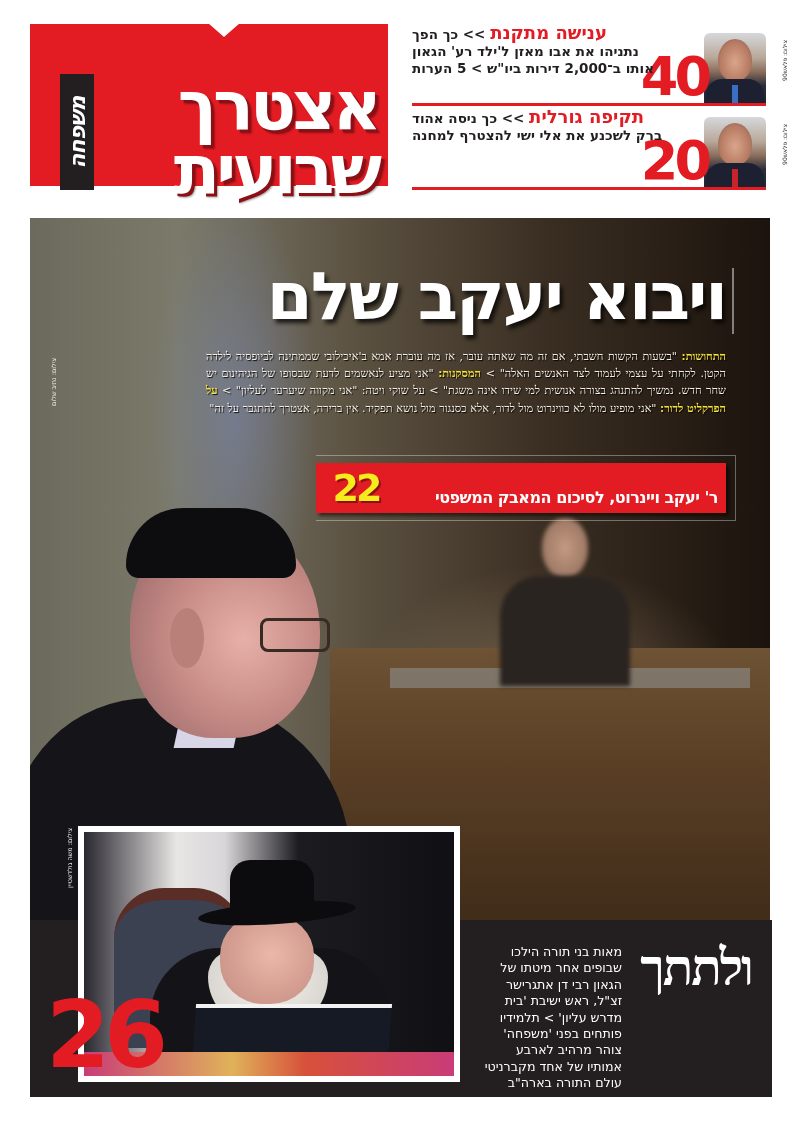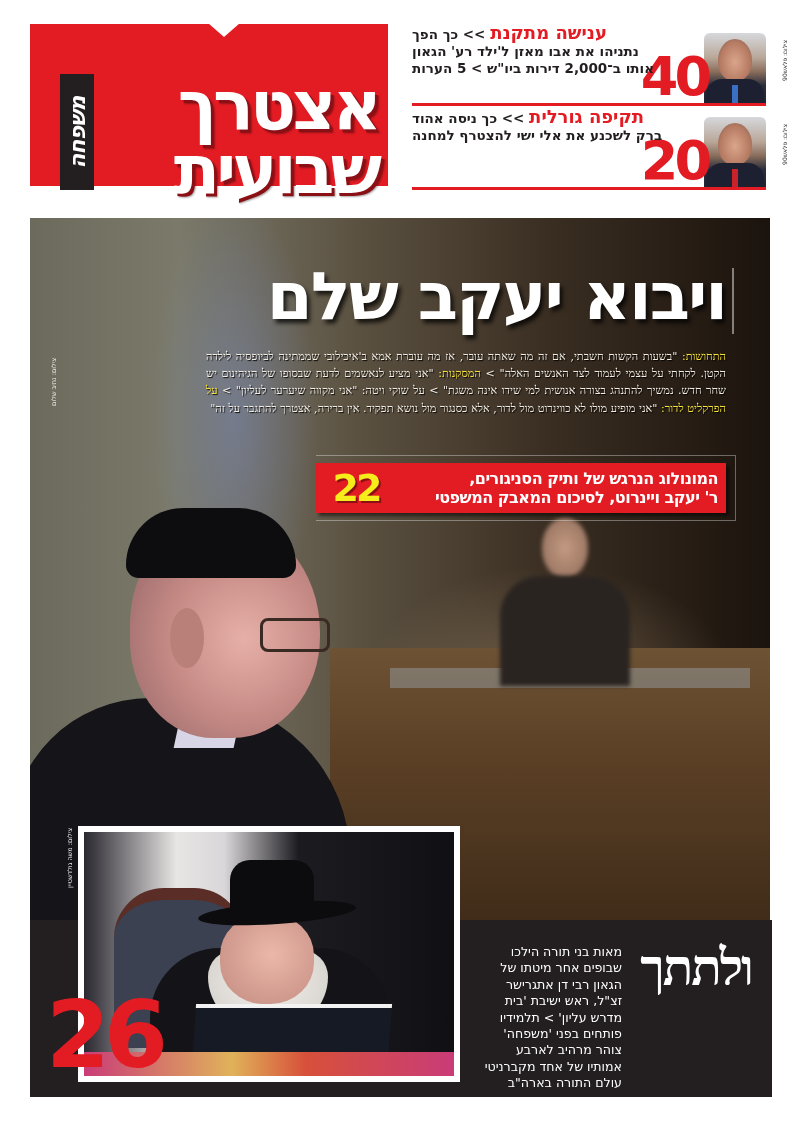--- a/index.html
+++ b/index.html
@@ -129,21 +129,21 @@
     text-shadow: 3px 4px 4px rgba(0,0,0,.75);
   }
   .headline-bar {
     position: absolute; right: 36px; top: 50px; width: 2px; height: 66px; background: rgba(255,255,255,.45);
   }
   .lead {
     position: absolute; right: 44px; top: 130px; width: 520px; text-align: justify;
     color: #f2ede4; font-size: 11.2px; line-height: 17.2px; font-family: "DejaVu Serif", serif;
     text-shadow: 1px 1px 1px rgba(0,0,0,.9);
   }
-  .lead .y { color: #f6e23a; font-weight: normal; }
+  .lead .y { color: #f6e23a; font-weight: bold; }
   .credit-v {
     position: absolute; font-size: 6.5px; color: #e9e9e9; white-space: nowrap;
     writing-mode: vertical-rl; transform: rotate(180deg);
   }
   .promo {
     position: absolute; right: 44px; top: 245px; width: 410px; height: 50px;
     background: #e31b23; display: flex; align-items: center; flex-direction: row;
     box-shadow: 3px 3px 3px rgba(0,0,0,.5);
   }
   .promo-frame {
@@ -287,21 +287,21 @@
 
   <p class="lead">
     <span class="y">התחושות:</span><span> "בשעות הקשות חשבתי, אם זה מה שאתה עובר, אז מה עוברת אמא ב'איכילובי שממתינה לביופסיה לילדה הקטן. לקחתי על עצמי לעמוד לצד האנשים האלה" &gt; </span><span class="y">המסקנות:</span><span> "אני מציע לנאשמים לדעת שבסופו של הגיהינום יש שחר חדש. נמשיך להתנהג בצורה אנושית למי שידו אינה משגת" &gt; על שוקי ויטה: "אני מקווה שיערער לעליון" &gt; </span><span class="y">על הפרקליט לדור:</span><span> "אני מופיע מולו לא כווינרוט מול לדור, אלא כסנגור מול נושא תפקיד. אין ברירה, אצטרך להתגבר על זה"</span>
   </p>
 
   <div class="credit-v" style="left:20px; top:140px;">צילום: נתיב שלום</div>
 
   <div class="promo-frame"></div>
   <div class="promo">
     <div class="ptext">
-      <span>המונולוג הנרגש של ותיק הסניגורים,</span><br>
+      <br>
       <span>ר' יעקב ויינרוט, לסיכום המאבק המשפטי</span>
     </div>
     <div class="pnum">22</div>
   </div>
 </div>
 
 <div class="band"></div>
 <div class="band-title">
   <span>ולתתך</span><br>
 </div>

